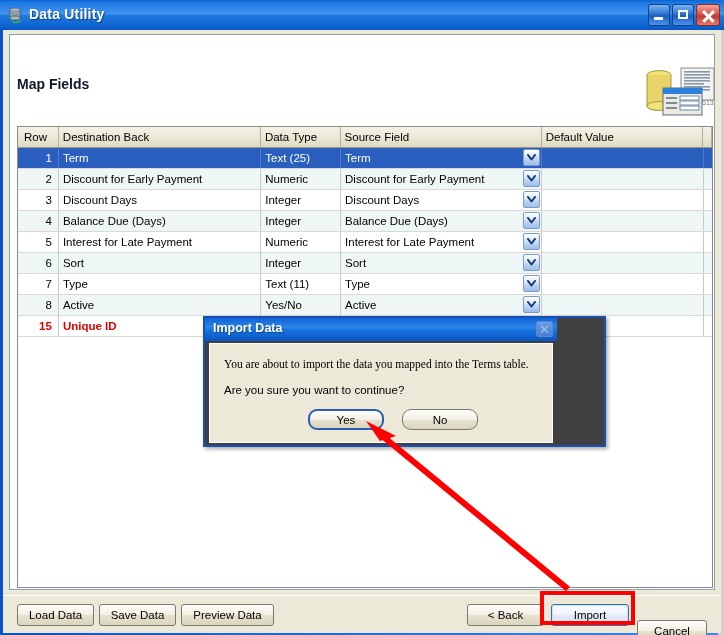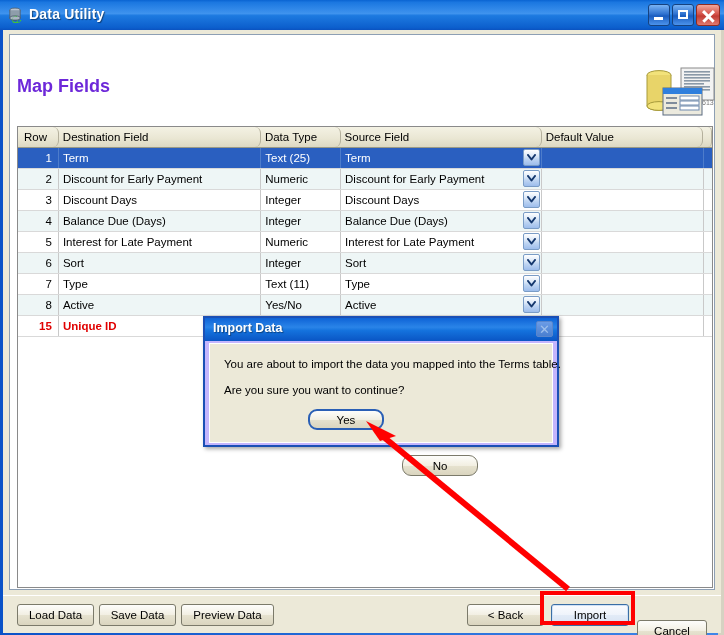--- a/index.html
+++ b/index.html
@@ -54,21 +54,21 @@
     background:#ece9d8;box-sizing:border-box;
     border-bottom:1px solid #0a52c0;
   }
   .white-panel{
     position:absolute;left:6px;top:4px;width:706px;height:556px;
     background:#ffffff;border:1px solid #8d9fb4;box-sizing:border-box;
   }
 
   .hdr-title{
     position:absolute;left:14px;top:46px;
-    font-size:18px;font-weight:bold;color:#6d28d9;
+    font-size:14px;font-weight:bold;color:#0f172a;
   }
   .hdr-l1{position:absolute;left:14px;top:64px;font-size:11.5px;color:#000;white-space:nowrap;}
   .hdr-l2{position:absolute;left:14px;top:78px;font-size:11.5px;color:#000;white-space:nowrap;}
 
   
   .hdr-art{position:absolute;left:638px;top:36px;width:76px;height:54px;}
 
   
   .grid{
     position:absolute;left:14px;top:96px;width:696px;height:462px;
@@ -83,21 +83,21 @@
   }
   .gcell{
     box-sizing:border-box;height:100%;
     display:flex;align-items:center;
     padding:0 4px;overflow:hidden;white-space:nowrap;
     border-right:1px solid #c9c9c9;
     font-size:11.5px;color:#000;
   }
   .ghead .gcell{
     border-right:1px solid #b4b09c;
-    font-size:11.5px;color:#000;border-radius:6px;
+    font-size:11.5px;color:#000;
   }
   .c-row{width:41px;justify-content:flex-end;padding-right:6px;}
   .c-dest{width:203px;}
   .c-type{width:80px;}
   .c-src{width:202px;position:relative;padding-right:20px;}
   .c-def{width:162px;}
   .c-last{width:6px;border-right:none;}
   .ghead .c-row{justify-content:flex-start;padding-left:6px;}
 
   .grow.body{border-bottom:1px solid #d9d9d9;background:#ffffff;}
@@ -131,22 +131,22 @@
     border:1px solid #3a6ea5;
     box-shadow:inset 0 0 0 1px #cfe1f6;
     background:linear-gradient(to bottom,#fbfcfe,#eef3fb 50%,#e2ebf7 52%,#d6e2f3);
   }
   .redbox{
     position:absolute;border:4px solid #ff0000;box-sizing:border-box;
   }
 
   
   .dlg{
-    position:absolute;left:203px;top:316px;width:356px;height:131px;
-    background:#c4b5fd;border:2px solid #1a4fb5;box-sizing:border-box;
+    position:absolute;left:203px;top:316px;width:403px;height:131px;
+    background:#404040;border:2px solid #1a4fb5;box-sizing:border-box;
     box-shadow:2px 2px 4px rgba(0,0,0,.35);
   }
   .dlg-title{
     position:absolute;left:0;top:0;width:352px;height:23px;
     background:linear-gradient(to bottom,#0e63d6 0%,#2a84e8 40%,#1472dd 55%,#0a55c4 100%);
     box-sizing:border-box;
   }
   .dlg-title-text{
     position:absolute;left:8px;top:3px;color:#fff;font-size:12.5px;font-weight:bold;
     text-shadow:1px 1px 1px rgba(0,0,0,.4);
@@ -155,30 +155,30 @@
     position:absolute;right:4px;top:3px;width:17px;height:16px;
     border:1px solid #5a86cc;border-radius:2px;box-sizing:border-box;
     background:linear-gradient(to bottom,#6b9ce6,#4a7fd0);
     display:flex;align-items:center;justify-content:center;
   }
   .dlg-close span{color:#9fc0ec;font-size:13px;font-weight:bold;line-height:1;}
   .dlg-body{
     position:absolute;left:4px;top:25px;width:344px;height:100px;
     background:#ece9d8;border:1px solid #ffffff;box-sizing:border-box;
   }
-  .dlg-l1{position:absolute;left:14px;top:14px;font-size:11.5px;color:#000;white-space:nowrap;}
+  .dlg-l1{position:absolute;left:14px;top:14px;font-size:11.5px;color:#000;white-space:nowrap;font-family:Liberation Serif, serif;}
   .dlg-l2{position:absolute;left:14px;top:40px;font-size:11.5px;color:#000;white-space:nowrap;}
   .dlg-btn{
     position:absolute;top:65px;width:76px;height:21px;
     background:linear-gradient(to bottom,#fdfdfb,#f2efe2 50%,#e6e2cf 52%,#dad5bf);
     border:1px solid #7b7a6a;border-radius:9px;box-sizing:border-box;
     display:flex;align-items:center;justify-content:center;font-size:11.5px;color:#000;
   }
   .dlg-btn.yes{left:98px;border:2px solid #2a5fb5;}
-  .dlg-btn.no{left:192px;margin-top:46px;}
+  .dlg-btn.no{left:192px;}
 
   
   .annot{position:absolute;left:0;top:0;width:724px;height:635px;pointer-events:none;}
 </style>
 </head>
 <body>
 
 <div id="app">
 
   <div class="win-frame">
@@ -246,21 +246,21 @@
             <rect x="39" y="40" width="19" height="4"></rect>
           </g>
           <text x="61" y="39" font-size="7" fill="#777" font-family="Liberation Sans, sans-serif">613</text>
         </svg>
       </div>
 
       <div class="grid">
 
         <div class="grow ghead">
           <div class="gcell c-row">Row</div>
-          <div class="gcell c-dest">Destination Field</div>
+          <div class="gcell c-dest">Destination Back</div>
           <div class="gcell c-type">Data Type</div>
           <div class="gcell c-src">Source Field</div>
           <div class="gcell c-def">Default Value</div>
           <div class="gcell c-last"></div>
         </div>
 
         <div id="grid-body">
             <div class="grow body sel">
               <div class="gcell c-row">1</div>
               <div class="gcell c-dest">Term</div>

